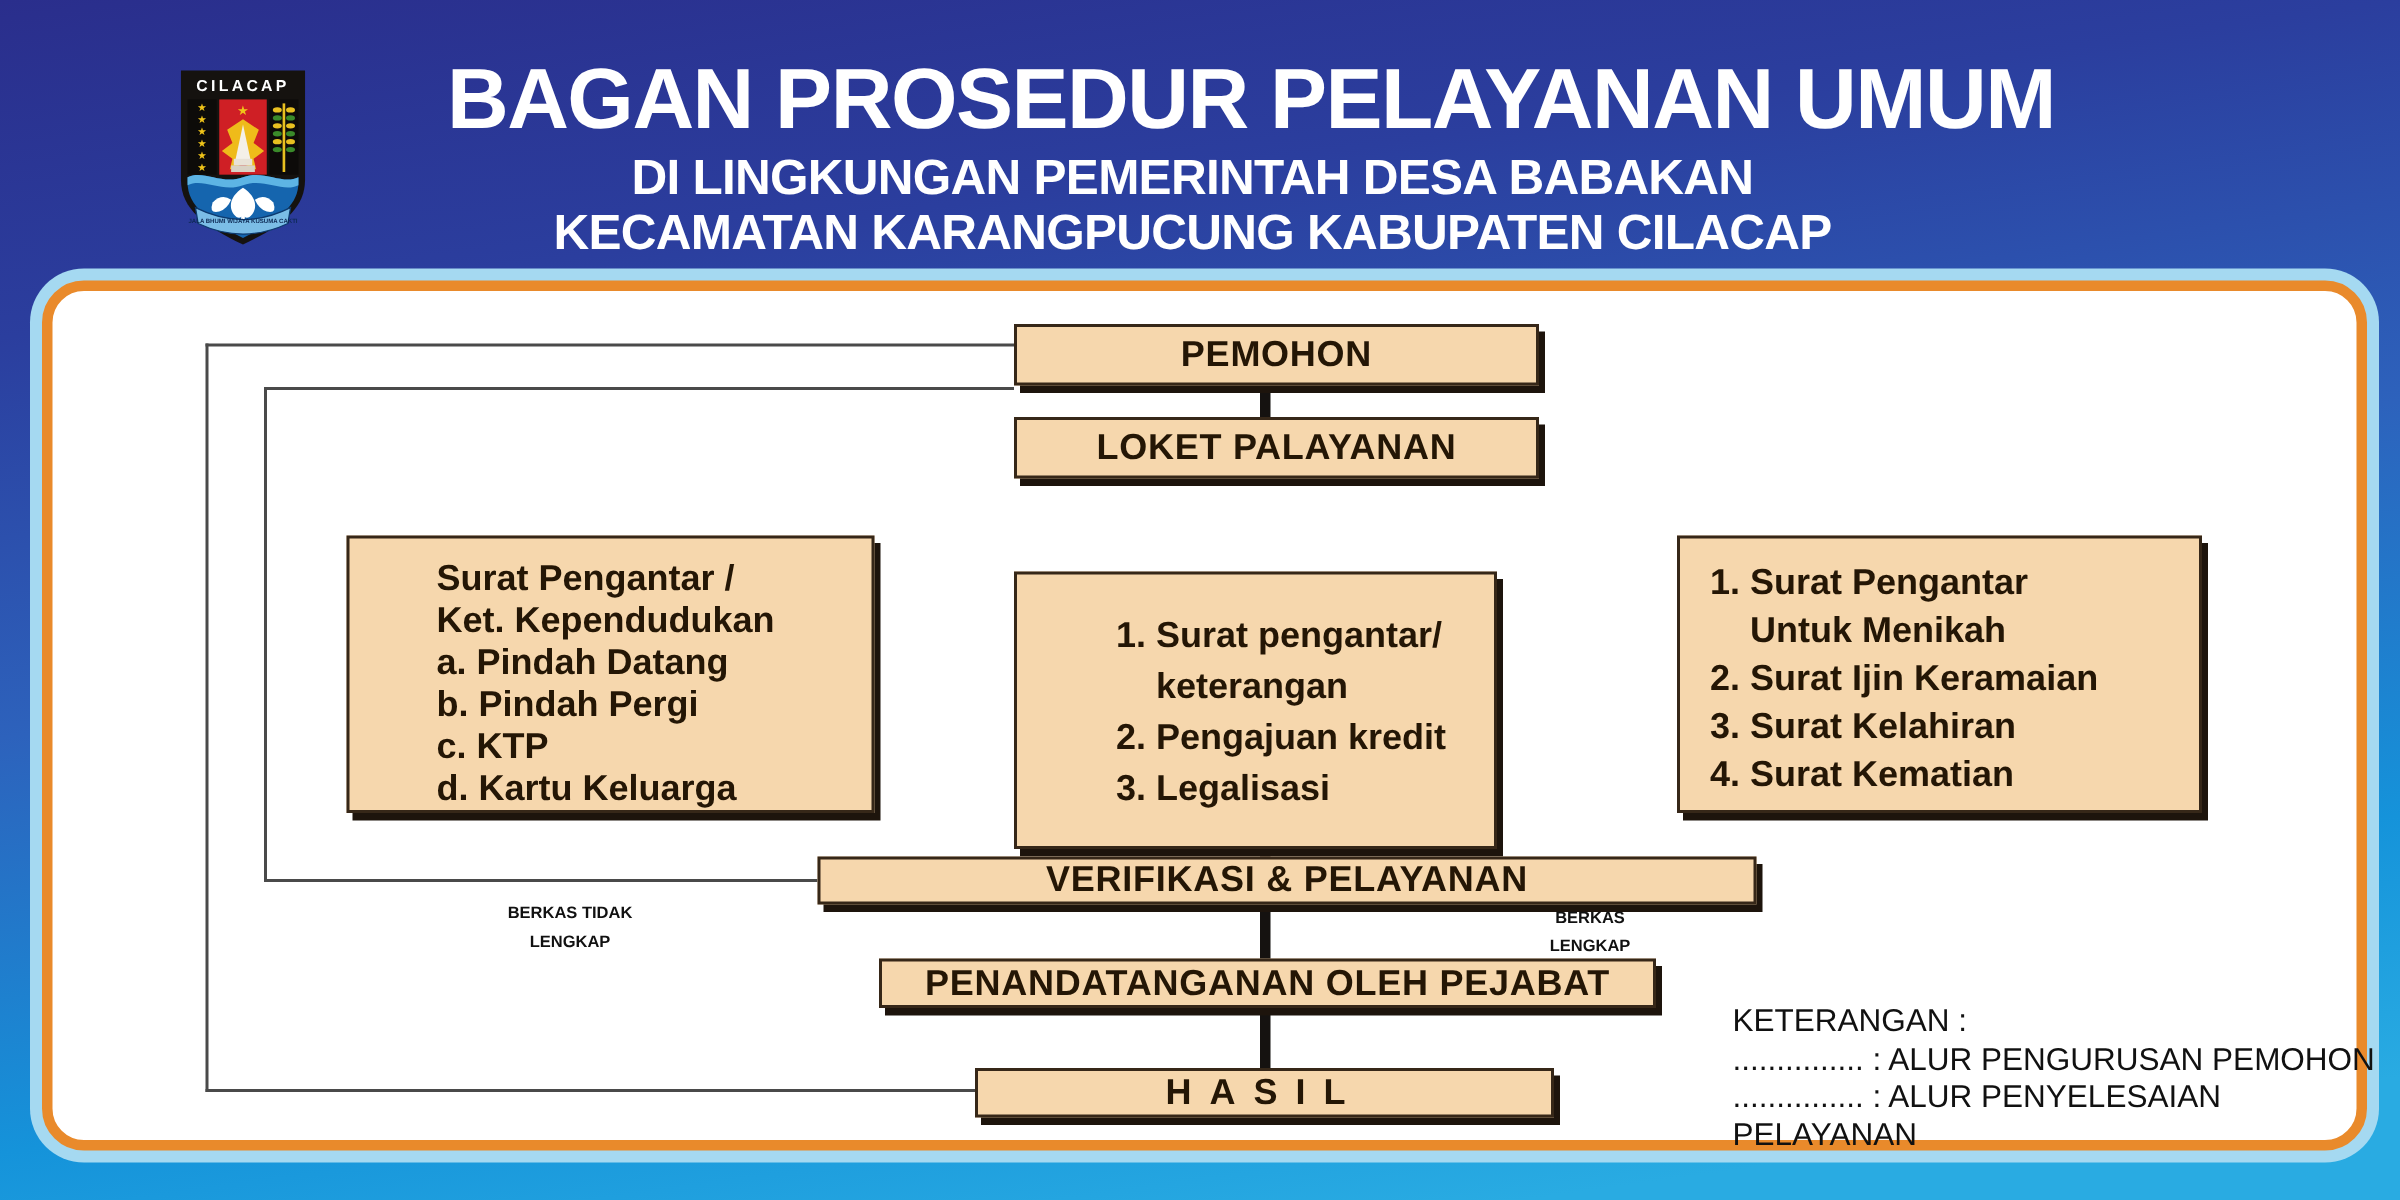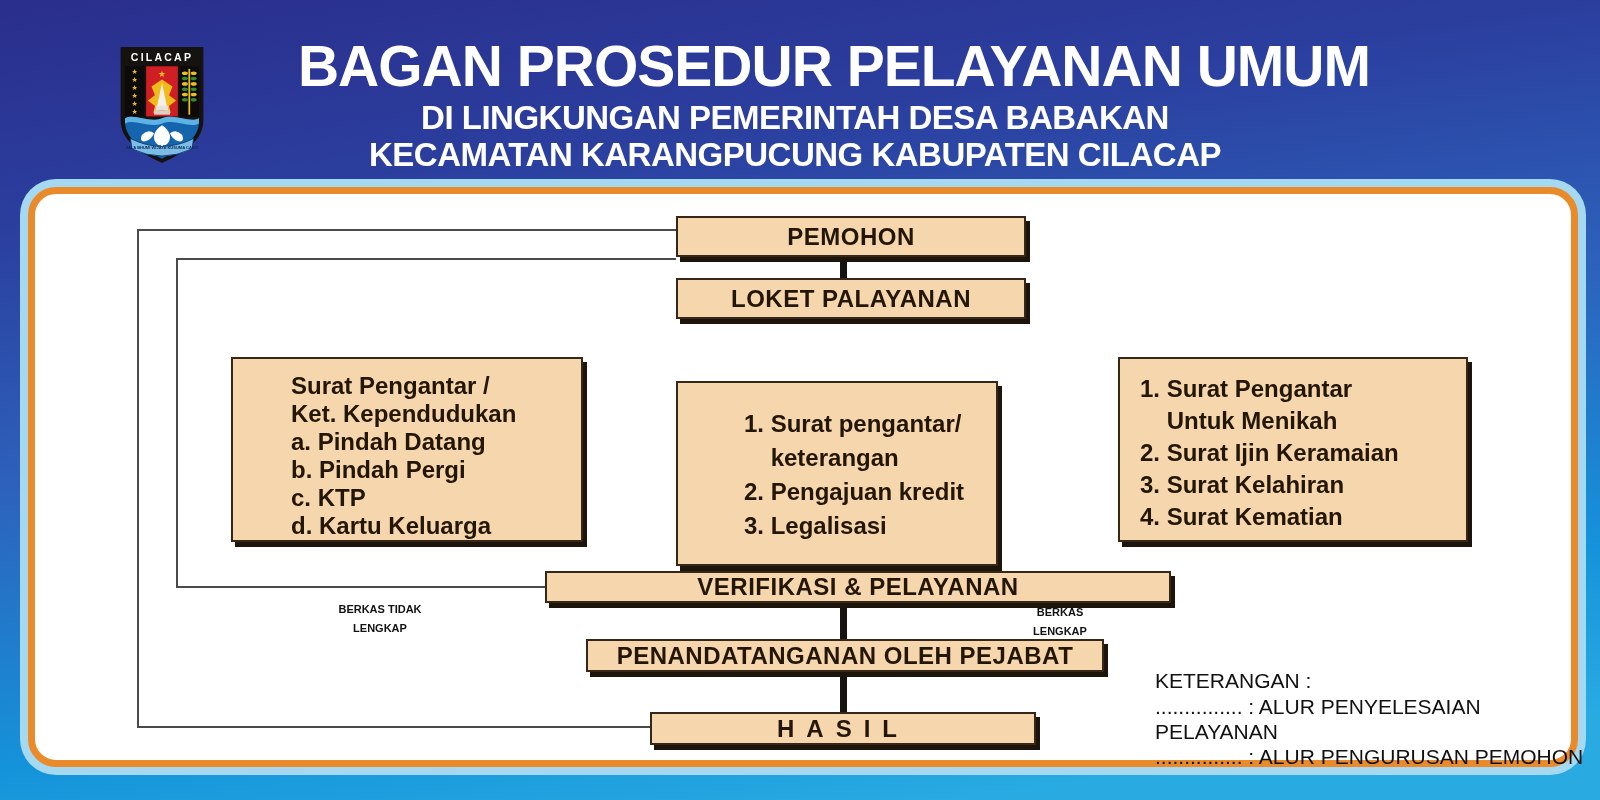--- a/index.html
+++ b/index.html
@@ -159,17 +159,17 @@
   <div class="node bar n-penandatanganan">PENANDATANGANAN OLEH PEJABAT</div>
   <div class="node bar n-hasil">HASIL</div>
 
   <div class="branch branch-left">BERKAS TIDAK
 LENGKAP</div>
   <div class="branch branch-right">BERKAS
 LENGKAP</div>
 
   <div class="legend">
     <div class="legend-title">KETERANGAN :</div>
+    <div>............... : ALUR PENGURUSAN PEMOHON</div>
     <div>............... : ALUR PENYELESAIAN PELAYANAN</div>
-    <div>............... : ALUR PENGURUSAN PEMOHON</div>
   </div>
 
 </div>
 
 </body></html>

